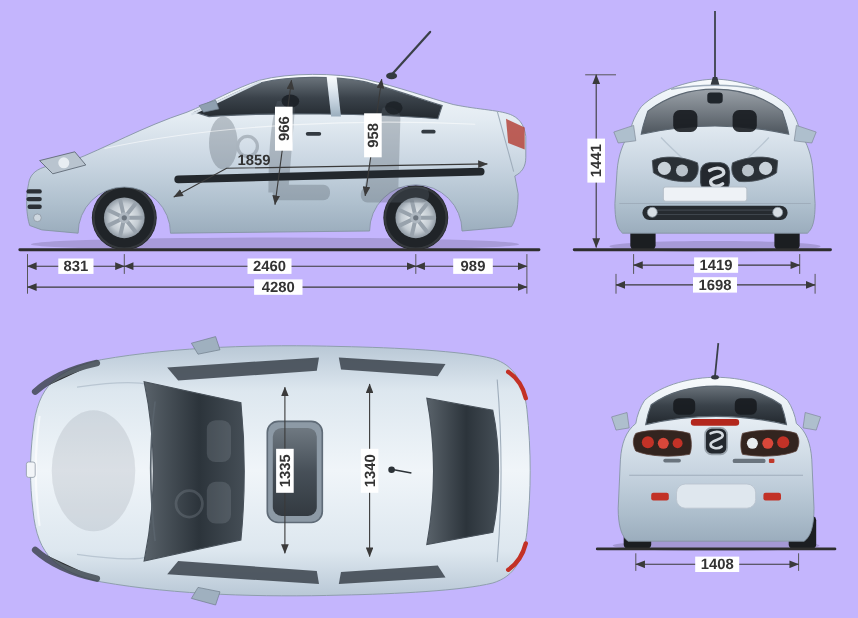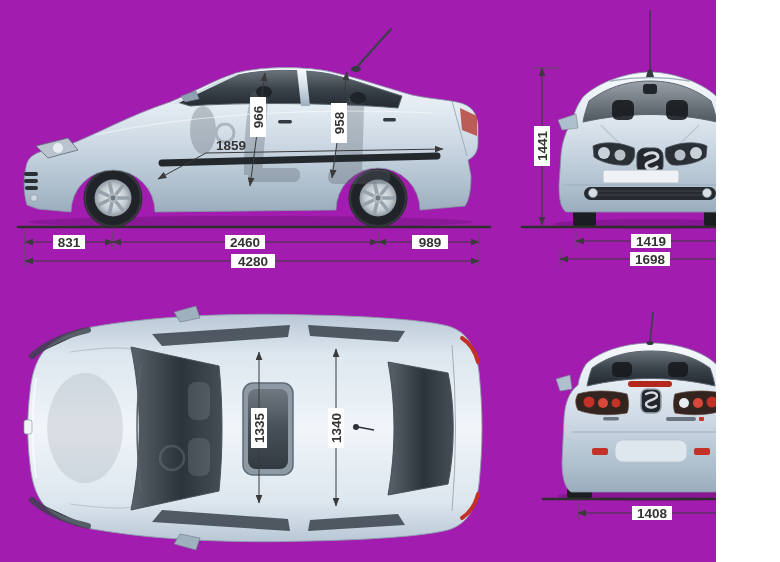--- a/index.html
+++ b/index.html
@@ -1,16 +1,16 @@
 <!DOCTYPE html>
 <html><head>
 <meta charset="utf-8">
 <style>
   html,body { margin:0; padding:0; background:#ffffff; }
-  .stage { position:relative; width:716px; height:562px; background:#a21caf; overflow:hidden;
+  .stage { position:relative; width:780px; height:562px; background:#c4b5fd; overflow:hidden;
            font-family:"Liberation Sans", sans-serif; }
   svg { position:absolute; left:0; top:0; }
   .dim-line  { stroke:#3a3a3a; stroke-width:1; fill:none; }
   .ext-line  { stroke:#555555; stroke-width:0.9; }
   .ground    { stroke:#2e2e2e; stroke-width:2.6; stroke-linecap:round; }
   .dim-bg    { fill:#ffffff; }
   .dim-label { font-family:"Liberation Sans", sans-serif; font-size:13.5px; font-weight:700;
                fill:#333333; text-anchor:middle; }
   .seam      { stroke:#9fadbb; stroke-width:1; fill:none; }
   .crease    { stroke:#b9c6d2; stroke-width:1.2; fill:none; }

